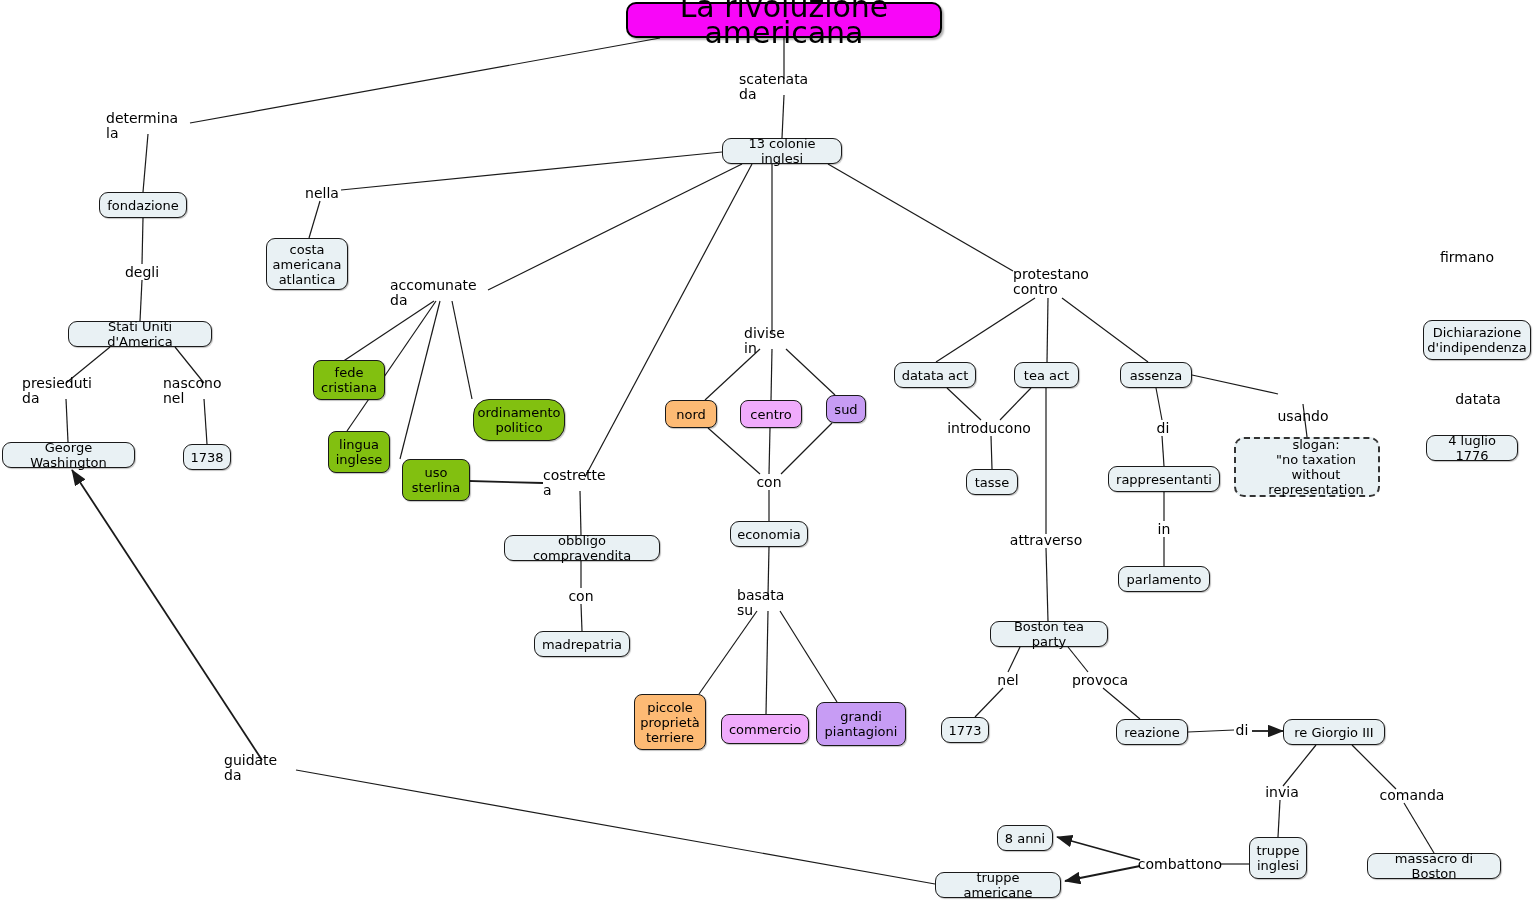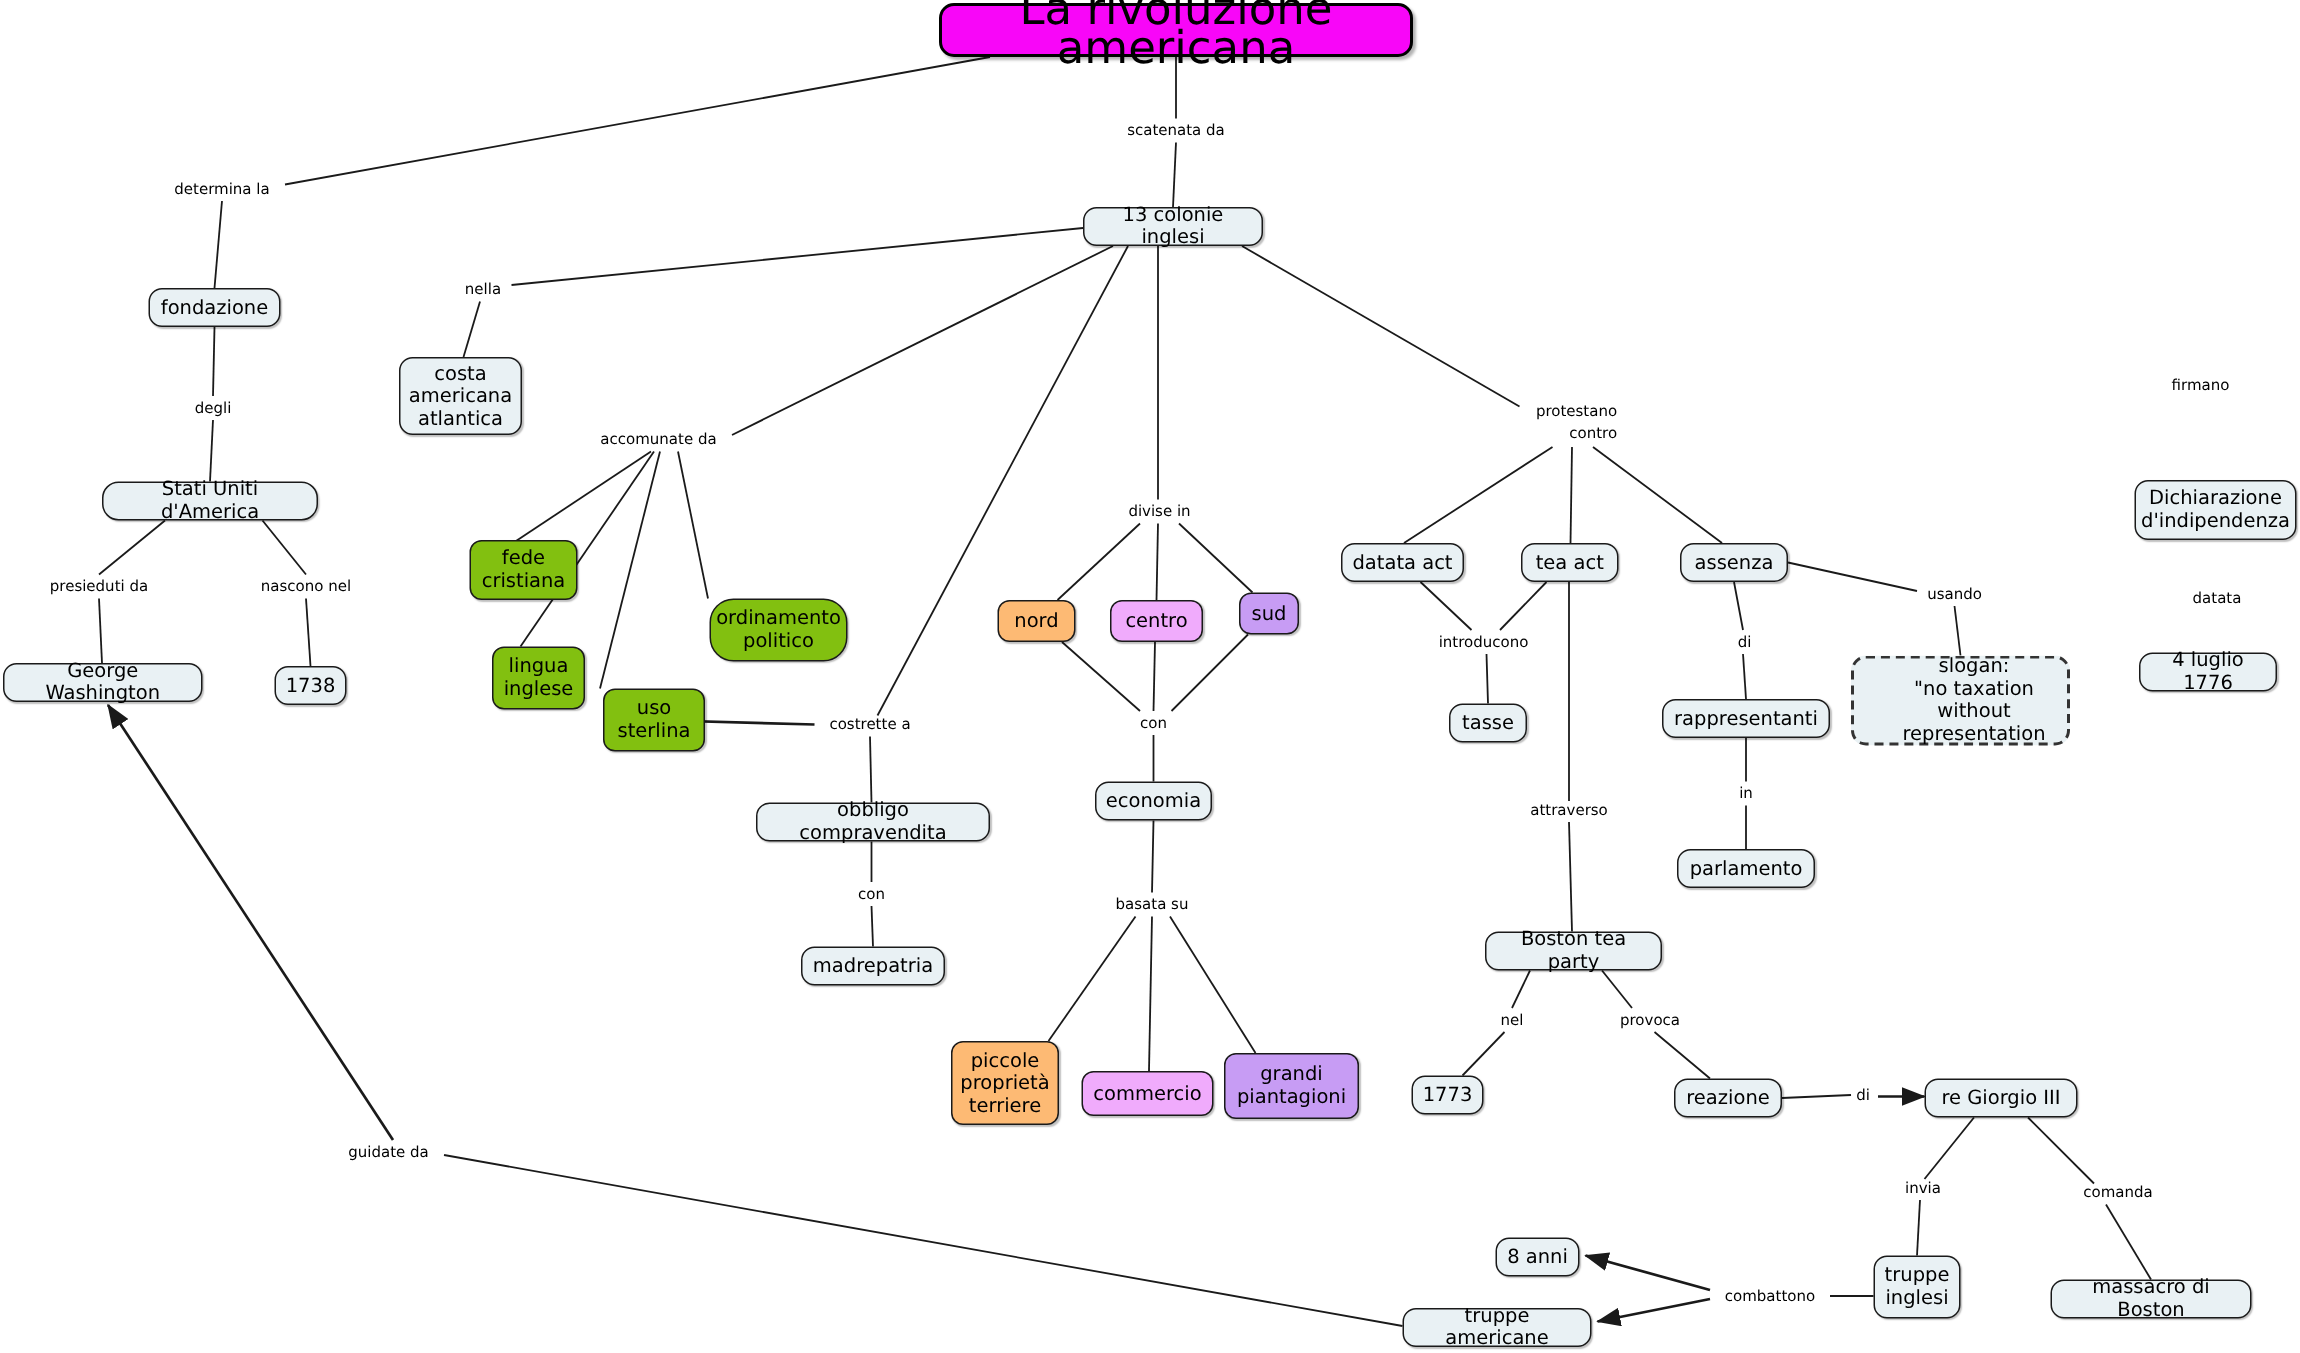--- a/index.html
+++ b/index.html
@@ -72,23 +72,23 @@
     border: 2px dashed #333333;
     border-radius: 10px;
     box-shadow: none;
   }
   .link-label {
     position: absolute;
     box-sizing: border-box;
     display: flex;
     align-items: center;
     justify-content: center;
-    text-align: right;
+    text-align: left;
     color: #000000;
-    font-size: 10px;
+    font-size: 14px;
     line-height: 15px;
     white-space: pre-line;
     background: transparent;
   }
 </style>
 </head>
 <body>
 
 <div id="map-root">
 
@@ -166,21 +166,21 @@
       </g>
   </svg>
 
   <div id="node-layer">
       <div class="node title-node" style="left: 626px; top: 2px; width: 316px; height: 36px;">La rivoluzione americana</div>
       <div class="node" style="left: 722px; top: 138px; width: 120px; height: 26px;">13 colonie inglesi</div>
       <div class="node" style="left: 99px; top: 192px; width: 88px; height: 26px;">fondazione</div>
       <div class="node" style="left: 266px; top: 238px; width: 82px; height: 52px;">costa
 americana
 atlantica</div>
-      <div class="node" style="left: 68px; top: 321px; width: 144px; height: 26px; border-radius: 11px;">Stati Uniti d'America</div>
+      <div class="node" style="left: 68px; top: 321px; width: 144px; height: 26px;">Stati Uniti d'America</div>
       <div class="node" style="left: 1423px; top: 320px; width: 108px; height: 40px;">Dichiarazione
 d'indipendenza</div>
       <div class="node green" style="left: 270px; top: 360px; width: 72px; height: 40px;">fede
 cristiana</div>
       <div class="node" style="left: 894px; top: 362px; width: 82px; height: 26px;">datata act</div>
       <div class="node" style="left: 1014px; top: 362px; width: 65px; height: 26px;">tea act</div>
       <div class="node" style="left: 1120px; top: 362px; width: 72px; height: 26px;">assenza</div>
       <div class="node yellow" style="left: 665px; top: 400px; width: 52px; height: 28px;">nord</div>
       <div class="node mint" style="left: 740px; top: 400px; width: 62px; height: 28px;">centro</div>
       <div class="node violet" style="left: 826px; top: 395px; width: 40px; height: 28px;">sud</div>
@@ -224,21 +224,21 @@
       <div class="link-label" style="left: 303px; top: 185px; width: 38px; height: 16px;">nella</div>
       <div class="link-label" style="left: 1440px; top: 249px; width: 54px; height: 16px;">firmano</div>
       <div class="link-label" style="left: 124px; top: 264px; width: 36px; height: 16px;">degli</div>
       <div class="link-label" style="left: 1013px; top: 266px; width: 76px; height: 32px;">protestano
 contro</div>
       <div class="link-label" style="left: 390px; top: 285px; width: 98px; height: 16px;">accomunate da</div>
       <div class="link-label" style="left: 1456px; top: 391px; width: 44px; height: 16px;">datata</div>
       <div class="link-label" style="left: 744px; top: 333px; width: 58px; height: 16px;">divise in</div>
       <div class="link-label" style="left: 22px; top: 383px; width: 88px; height: 16px;">presieduti da</div>
       <div class="link-label" style="left: 163px; top: 383px; width: 82px; height: 16px;">nascono nel</div>
-      <div class="link-label" style="left: 1278px; top: 388px; width: 50px; height: 16px;">usando</div>
+      <div class="link-label" style="left: 1278px; top: 408px; width: 50px; height: 16px;">usando</div>
       <div class="link-label" style="left: 1155px; top: 420px; width: 16px; height: 16px;">di</div>
       <div class="link-label" style="left: 948px; top: 420px; width: 82px; height: 16px;">introducono</div>
       <div class="link-label" style="left: 755px; top: 474px; width: 28px; height: 16px;">con</div>
       <div class="link-label" style="left: 543px; top: 475px; width: 74px; height: 16px;">costrette a</div>
       <div class="link-label" style="left: 1156px; top: 521px; width: 16px; height: 16px;">in</div>
       <div class="link-label" style="left: 1010px; top: 532px; width: 72px; height: 16px;">attraverso</div>
       <div class="link-label" style="left: 567px; top: 588px; width: 28px; height: 16px;">con</div>
       <div class="link-label" style="left: 737px; top: 595px; width: 62px; height: 16px;">basata su</div>
       <div class="link-label" style="left: 996px; top: 672px; width: 24px; height: 16px;">nel</div>
       <div class="link-label" style="left: 1073px; top: 672px; width: 54px; height: 16px;">provoca</div>

